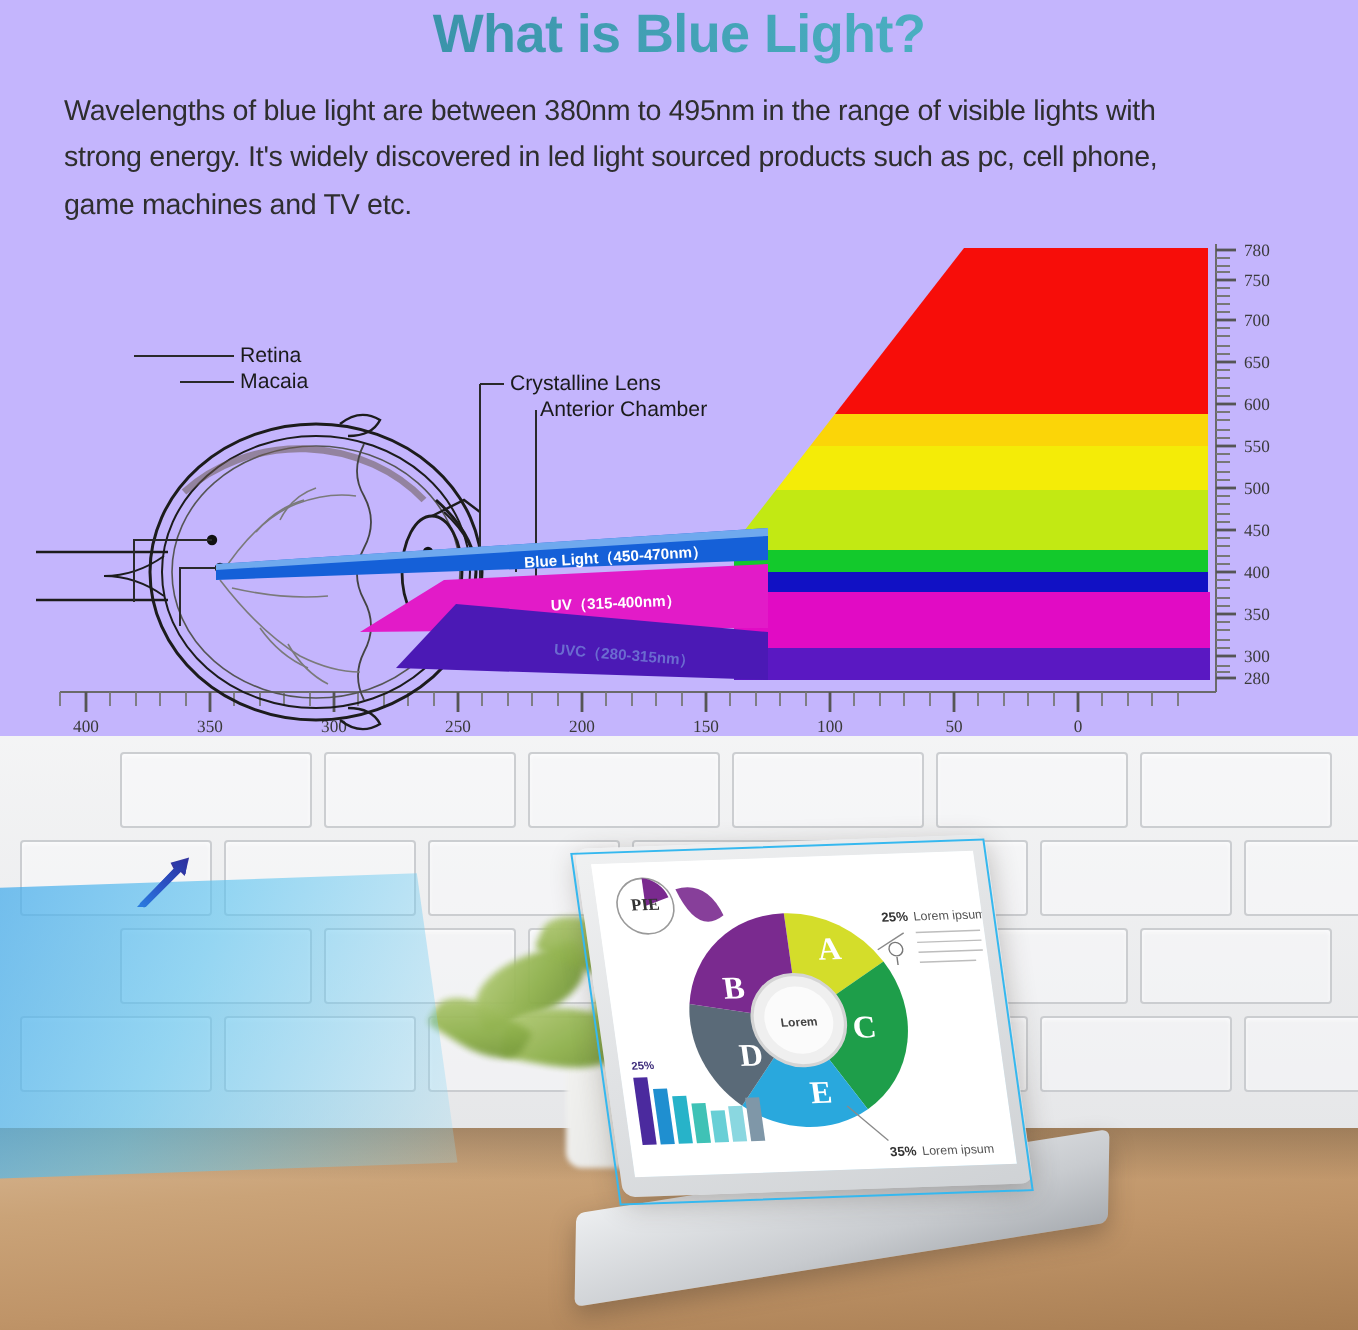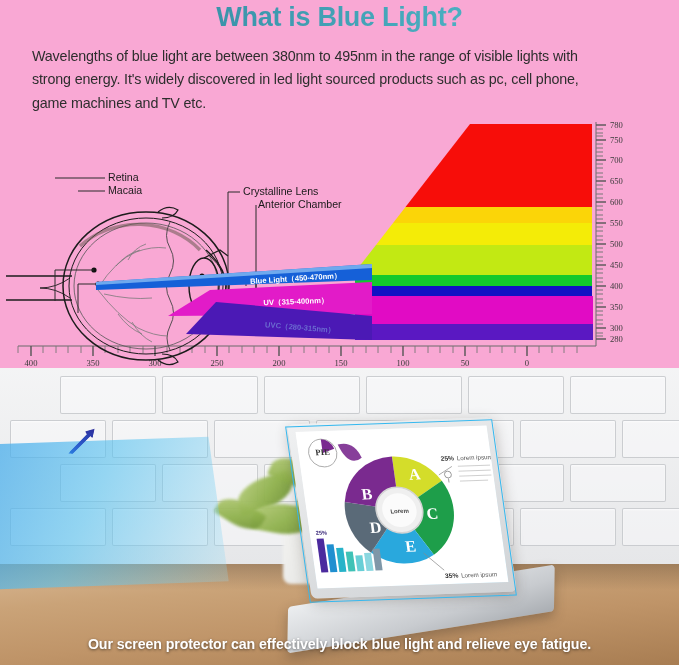--- a/index.html
+++ b/index.html
@@ -5,21 +5,21 @@
   * { margin:0; padding:0; box-sizing:border-box; }
   body {
     width:679px; height:665px;
     font-family:"Liberation Sans", sans-serif;
     background:#ffffff;
     overflow:hidden;
     position:relative;
   }
 
   
-  #top-section { position:relative; width:679px; height:368px; background:#f9a8d4; }
+  #top-section { position:relative; width:679px; height:368px; background:#c4b5fd; }
 
   #page-title {
     text-align:center;
     font-size:27px;
     font-weight:bold;
     letter-spacing:-0.3px;
     padding-top:2px;
     background:linear-gradient(90deg,#2b7e97 0%,#3c96ac 35%,#4bb0c2 70%,#52b9c8 100%);
     -webkit-background-clip:text;
     background-clip:text;
@@ -29,21 +29,21 @@
 
   #intro-paragraph {
     margin:12px 72px 0 32px;
     font-size:14.3px;
     line-height:1.63;
     color:#2e2e2e;
     letter-spacing:-0.15px;
   }
 
   
-  #diagram { position:absolute; left:0; top:118px; width:620px; height:250px; }
+  #diagram { position:absolute; left:12px; top:118px; width:620px; height:250px; }
 
   
   #photo-section {
     position:absolute; left:0; top:368px; width:679px; height:297px;
     overflow:hidden;
     background:#d9dadb;
   }
   
   .wall {
     position:absolute; left:0; top:0; width:679px; height:215px;
@@ -515,14 +515,13 @@
         <stop offset="0%" stop-color="#2a7ee0"></stop>
         <stop offset="45%" stop-color="#2b56c8"></stop>
         <stop offset="100%" stop-color="#2c2f9e"></stop>
       </linearGradient>
     </defs>
     <polygon points="316,188 400,104 392,96 424,90 418,122 410,114 326,198" fill="url(#arrowGrad)" opacity=".96"></polygon>
     <polygon points="386,96 428,84 418,126 404,112 400,118 392,108" fill="#2c2f9e" opacity=".96"></polygon>
     <polygon points="310,196 330,196 412,114 420,122 424,88 390,96 398,104" fill="url(#arrowGrad)"></polygon>
   </svg>
 
-  <div id="caption">Our screen protector can effectively block blue light and relieve eye fatigue.</div>
 </div>
 
 </body></html>

